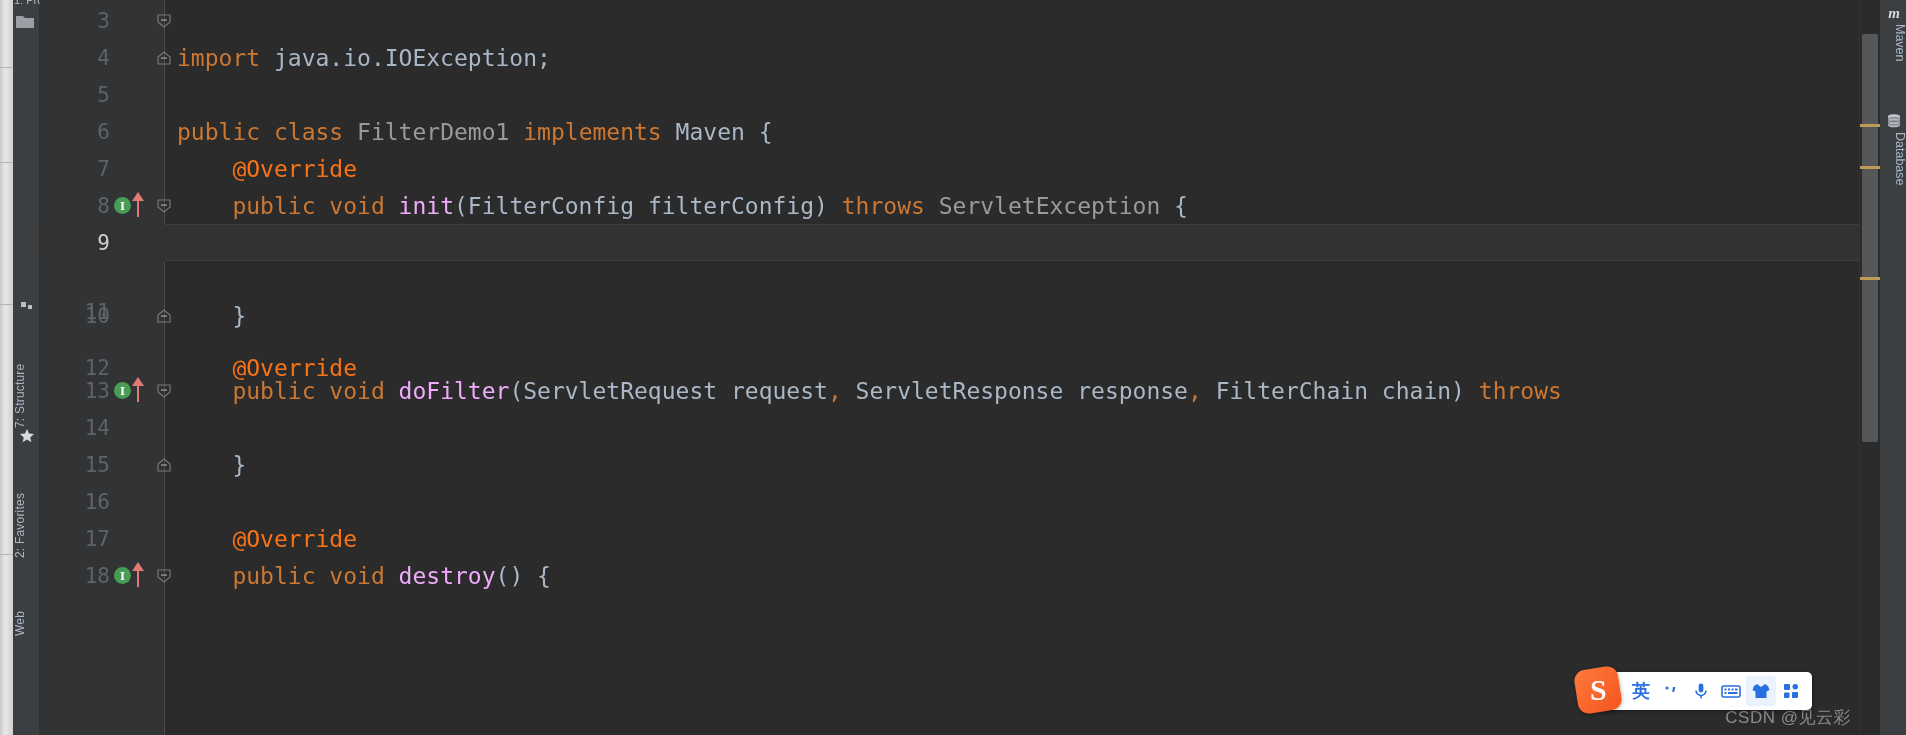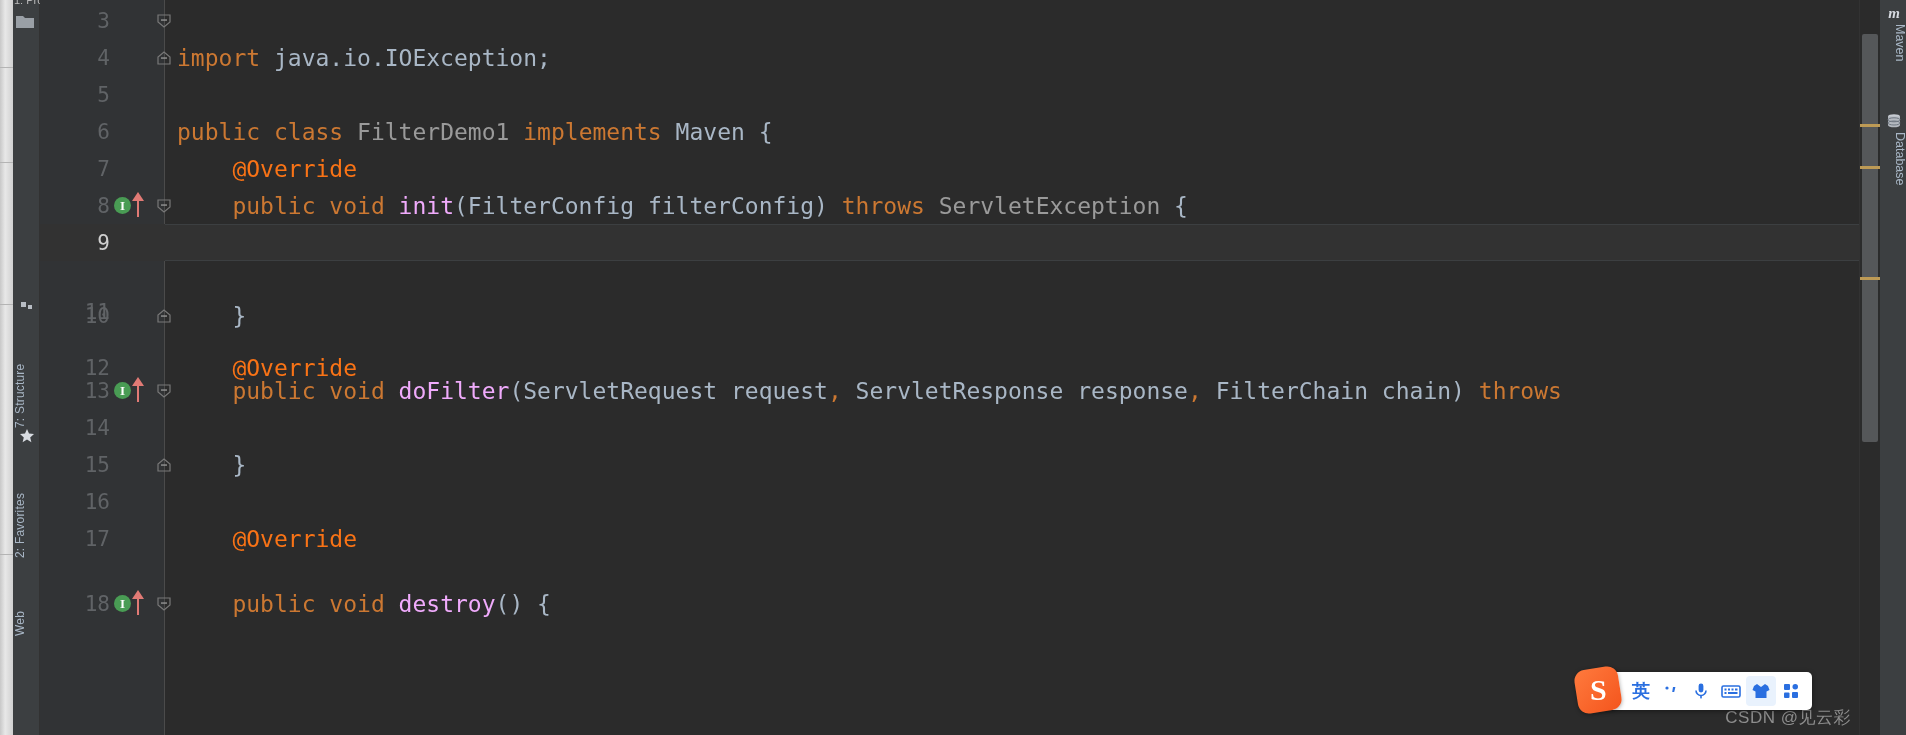--- a/index.html
+++ b/index.html
@@ -368,21 +368,21 @@
           <div class="code" style="left:192.4px;"><span class="txt">}</span></div>
         </div>
         <div class="row" style="top: 483px;">
           <div class="lineno">16</div>
           <div class="code" style="left:137px;"></div>
         </div>
         <div class="row" style="top: 520px;">
           <div class="lineno">17</div>
           <div class="code" style="left:192.4px;"><span class="ann">@Override</span></div>
         </div>
-        <div class="row" style="top: 557px; margin-top: 28px;">
+        <div class="row" style="top: 557px;">
           <div class="lineno">18</div>
           <div class="impl-marker">I</div>
           <span class="impl-arrow"><svg width="14" height="26" viewBox="0 0 14 26">
               <rect x="6" y="6" width="2" height="19" fill="#e17a75"></rect>
               <path d="M7 0 L13 9 L1 9 z" fill="#e17a75"></path>
             </svg></span>
           <span class="fold-icon"><svg width="18" height="18" viewBox="0 0 18 18">
               <path d="M3 3 h12 v7 l-6 5 l-6 -5 z" fill="none" stroke="#787878" stroke-width="1.2"></path>
               <rect x="6" y="7.4" width="6" height="1.3" fill="#9a9a9a"></rect>
             </svg></span>

